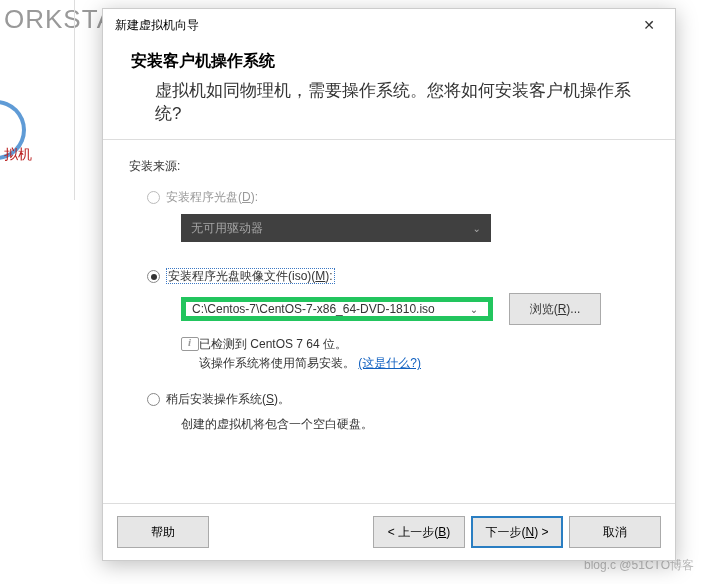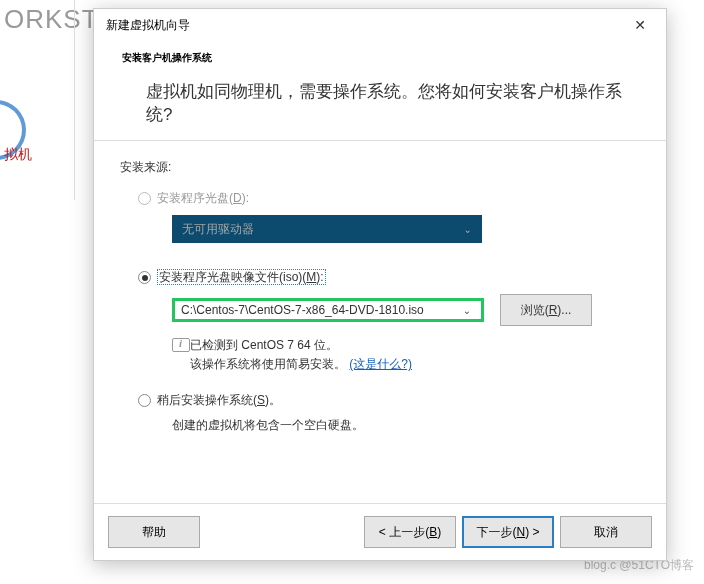--- a/index.html
+++ b/index.html
@@ -46,21 +46,21 @@
       background: #ddd;
     }
     .bg-watermark {
       position: absolute;
       bottom: 10px; right: 10px;
       font-size: 12px;
       color: #bbb;
     }
     .dialog {
       position: absolute;
-      top: 8px; left: 93px;
+      top: 8px; left: 102px;
       width: 574px;
       height: 553px;
       background: #fff;
       border: 1px solid #ccc;
       box-shadow: 0 4px 20px rgba(0,0,0,.25);
       display: flex;
       flex-direction: column;
       justify-content: center;
     }
     .titlebar {
@@ -77,22 +77,22 @@
       line-height: 20px;
       color: #333;
       cursor: pointer;
     }
     .header {
       padding: 10px 24px 14px 28px;
       border-bottom: 1px solid #ddd;
     }
     .header .heading {
       font-weight: bold;
-      font-size: 10px;
-      margin-bottom: 15px;
+      font-size: 16px;
+      margin-bottom: 7px;
     }
     .header .subheading {
       font-size: 17px;
       color: #333;
       padding-left: 24px;
     }
     .content {
       flex: 1;
       padding: 18px 24px 10px 26px;
       color: #333;
@@ -126,21 +126,21 @@
       background: #333;
       border-radius: 50%;
     }
     .radio-label.disabled { color: #999; }
     .underline-accel { text-decoration: underline; }
     .dotted-border { border: 1px dotted #3b78c4; padding: 0 1px;}
     .dropdown {
       width: 310px;
       height: 28px;
       margin: 4px 0 26px 34px;
-      background: #0c4a6e;
+      background: #404040;
       display: flex;
       align-items: center;
       padding: 8px 10px;
       color: #888;
       position: relative;
     }
     .dropdown.disabled { color: #a5a5a5; }
     .dropdown .chev {
       position: absolute;
       right: 10px;
@@ -149,21 +149,21 @@
     }
     .iso-row {
       display: flex;
       align-items: center;
       margin: 4px 0 10px 34px;
       gap: 16px;
     }
     .combo {
       height: 24px;
       width: 312px;
-      border: 3px solid #22c55e;
+      border: 5px solid #22c55e;
       background: #fff;
       display: flex;
       align-items: center;
       padding: 0 6px;
       position: relative;
     }
     .combo .combo-chev {
       position: absolute;
       right: 6px;
       width: 16px;

